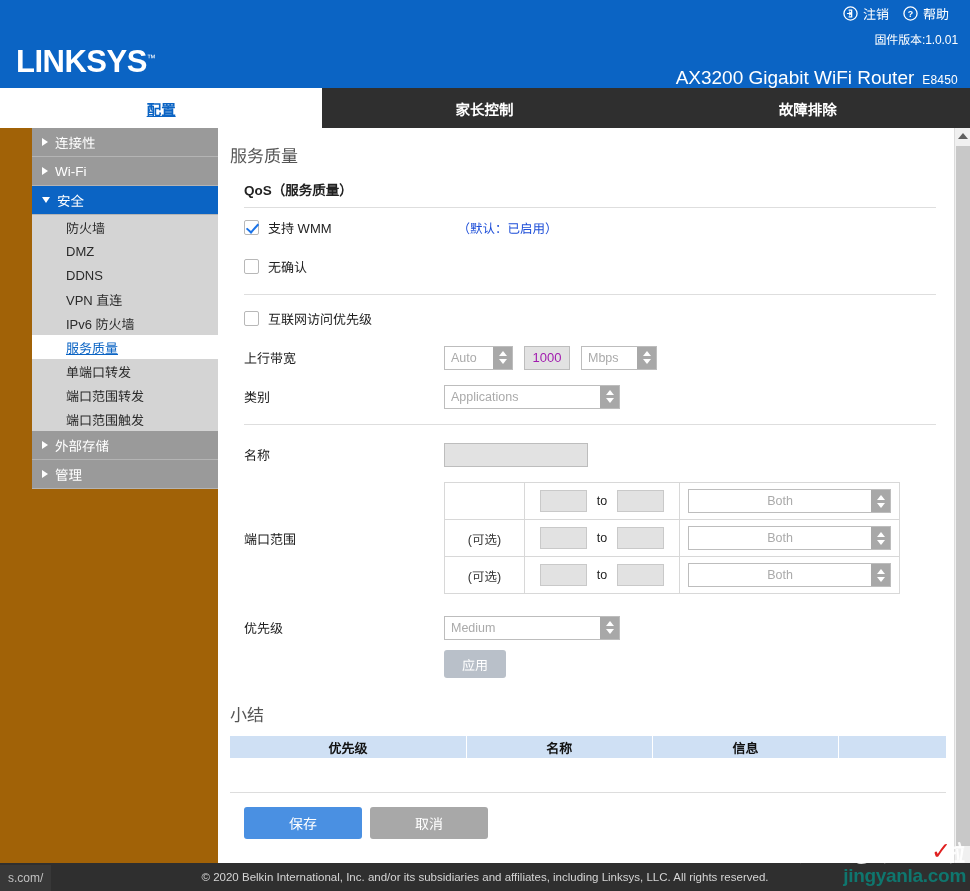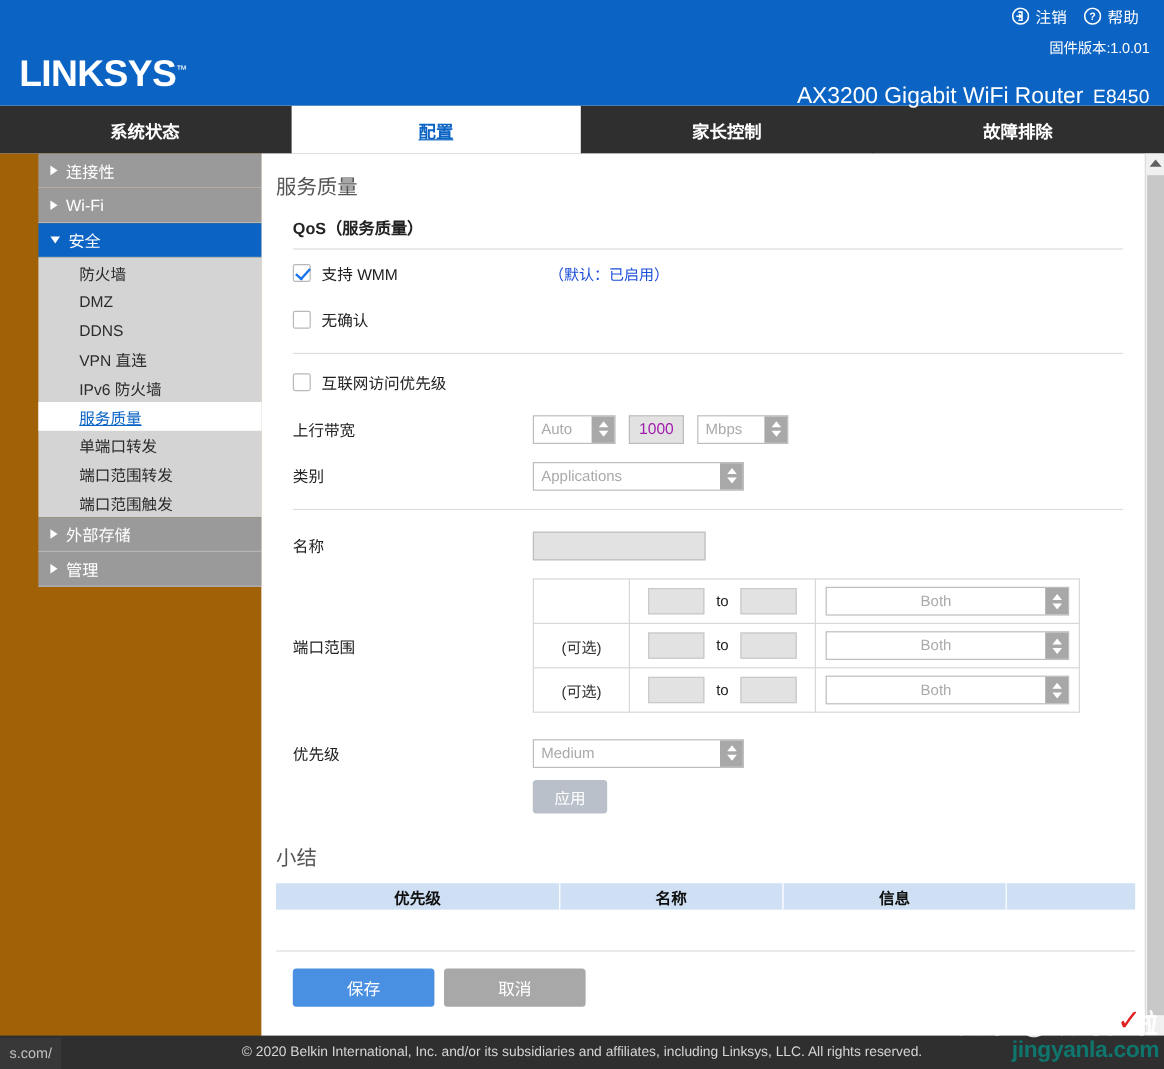--- a/index.html
+++ b/index.html
@@ -47,21 +47,21 @@
     letter-spacing: -0.5px;
     font-family: "Liberation Sans", "DejaVu Sans", sans-serif;
   }
   .logo sup { font-size: 9px; vertical-align: super; font-weight: normal; }
   .model {
     position: absolute; right: 12px; top: 51px;
     color: #ffffff;
     font-size: 19px;
     display: flex; align-items: baseline; gap: 8px;
   }
-  .model .modelnum { font-size: 16px; letter-spacing: 0.2px; margin-top: 22px; }
+  .model .modelnum { font-size: 12px; letter-spacing: 0.2px; margin-top: 22px; }
 
   
   .tabs {
     display: flex;
     height: 40px;
     background: #2f2f2f;
   }
   .tab {
     flex: 1 1 0;
     display: flex; align-items: center; justify-content: center;
@@ -443,21 +443,20 @@
       <span>LINKSYS</span><sup>™</sup>
     </div>
 
     <div class="model">
       <span>AX3200 Gigabit WiFi Router</span>
       <span class="modelnum">E8450</span>
     </div>
   </div>
 
   <div class="tabs">
-    <div class="tab">系统状态</div>
     <div class="tab active">配置</div>
     <div class="tab">家长控制</div>
     <div class="tab">故障排除</div>
   </div>
 
   <div class="body">
 
     <div class="sidebar">
 
       <div class="nav-group">

